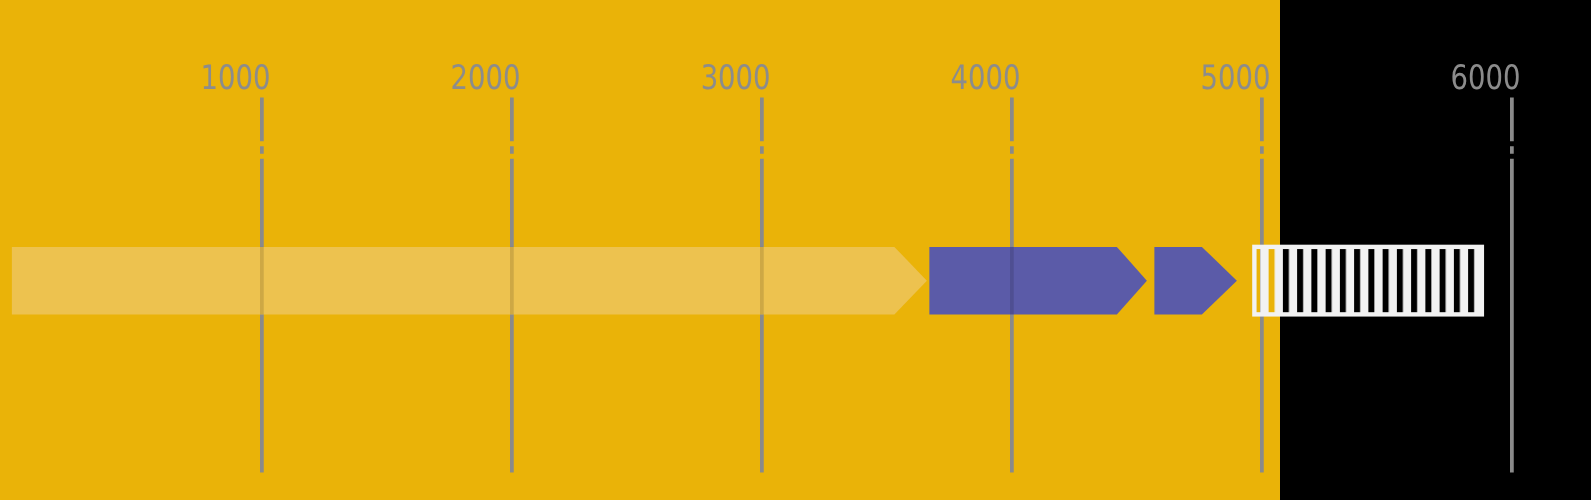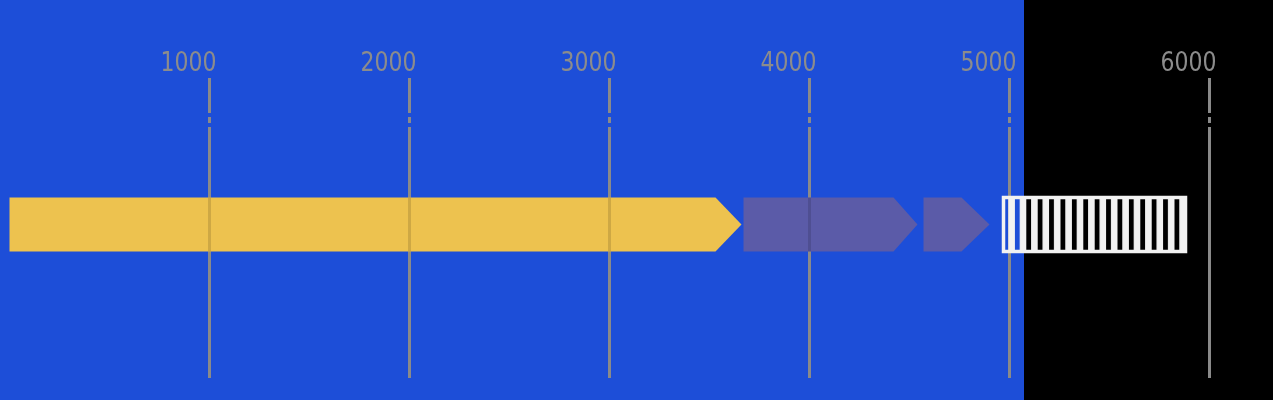--- a/index.html
+++ b/index.html
@@ -8,21 +8,21 @@
     background: #000000;
     width: 1273px;
     height: 400px;
     overflow: hidden;
     font-family: "DejaVu Sans", sans-serif;
   }
   .figure {
     position: relative;
     width: 1024px;
     height: 400px;
-    background: #1d4ed8;
+    background: #eab308;
   }
   svg { display: block; }
   text.tick-label {
     font-family: "DejaVu Sans", sans-serif;
     font-size: 27px;
   }
 </style>
 </head>
 <body>
 

